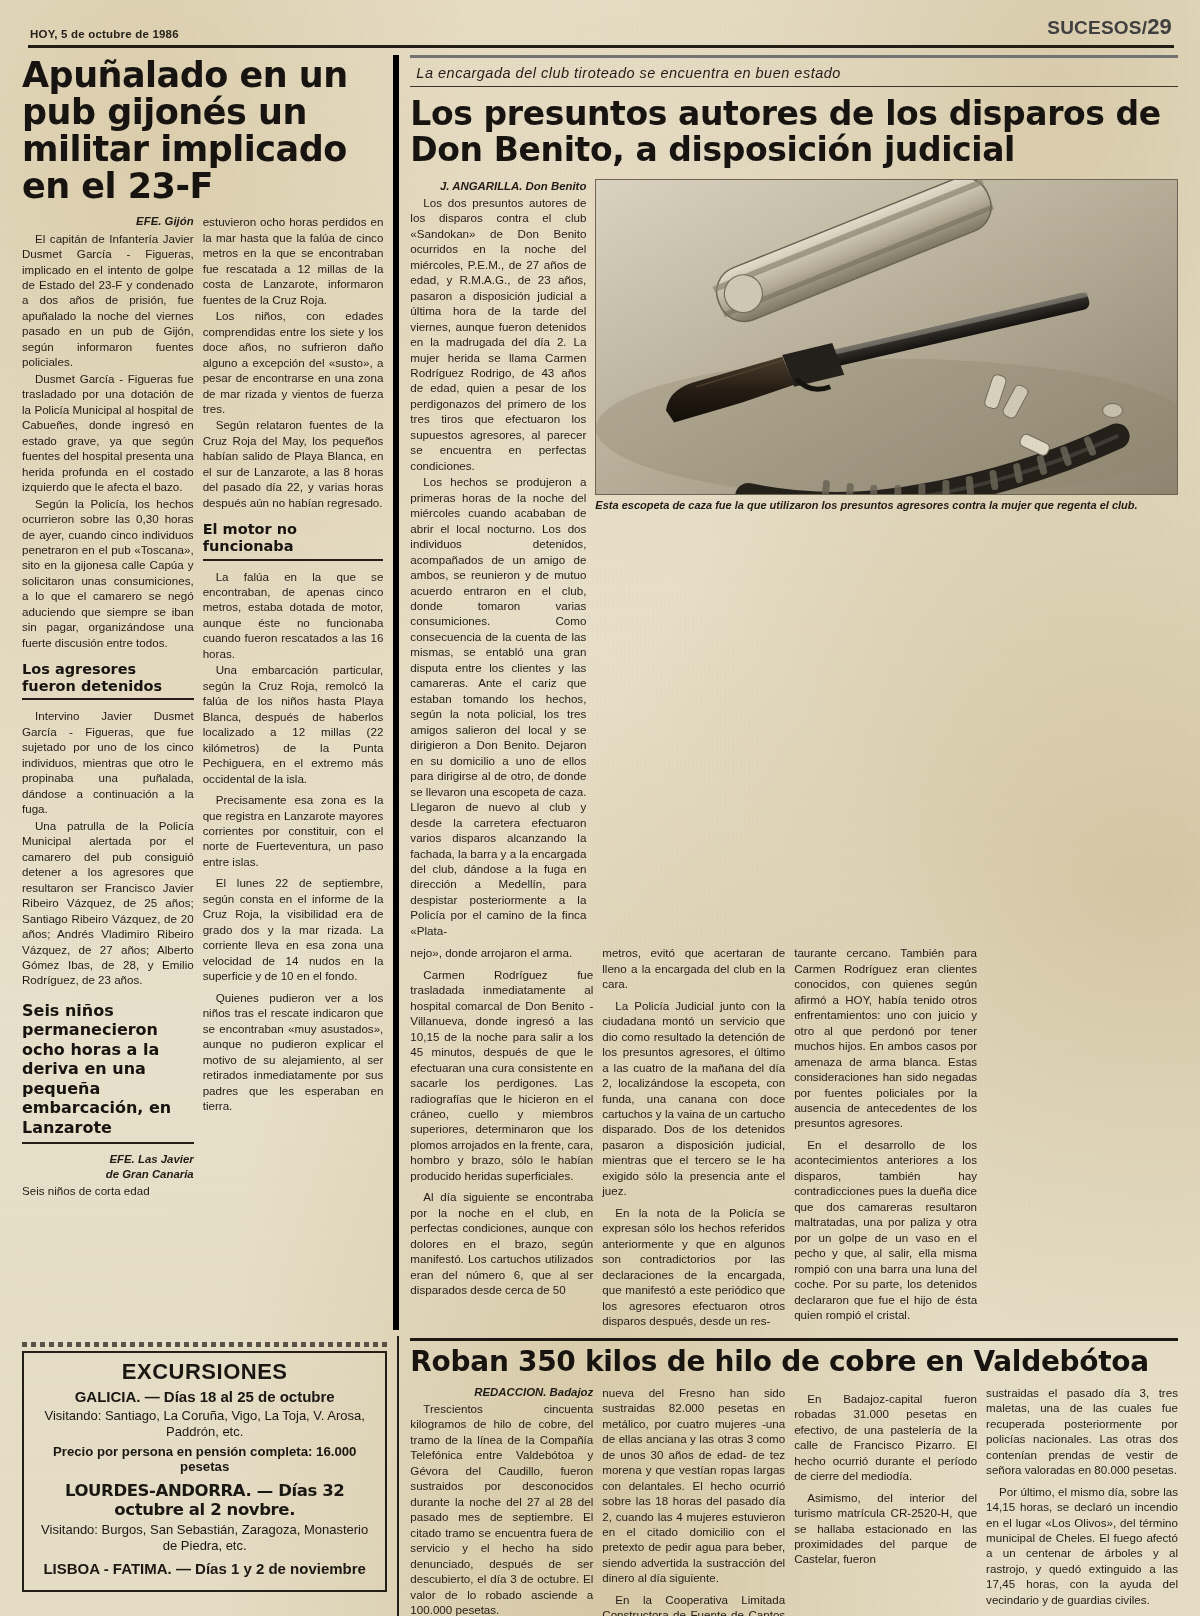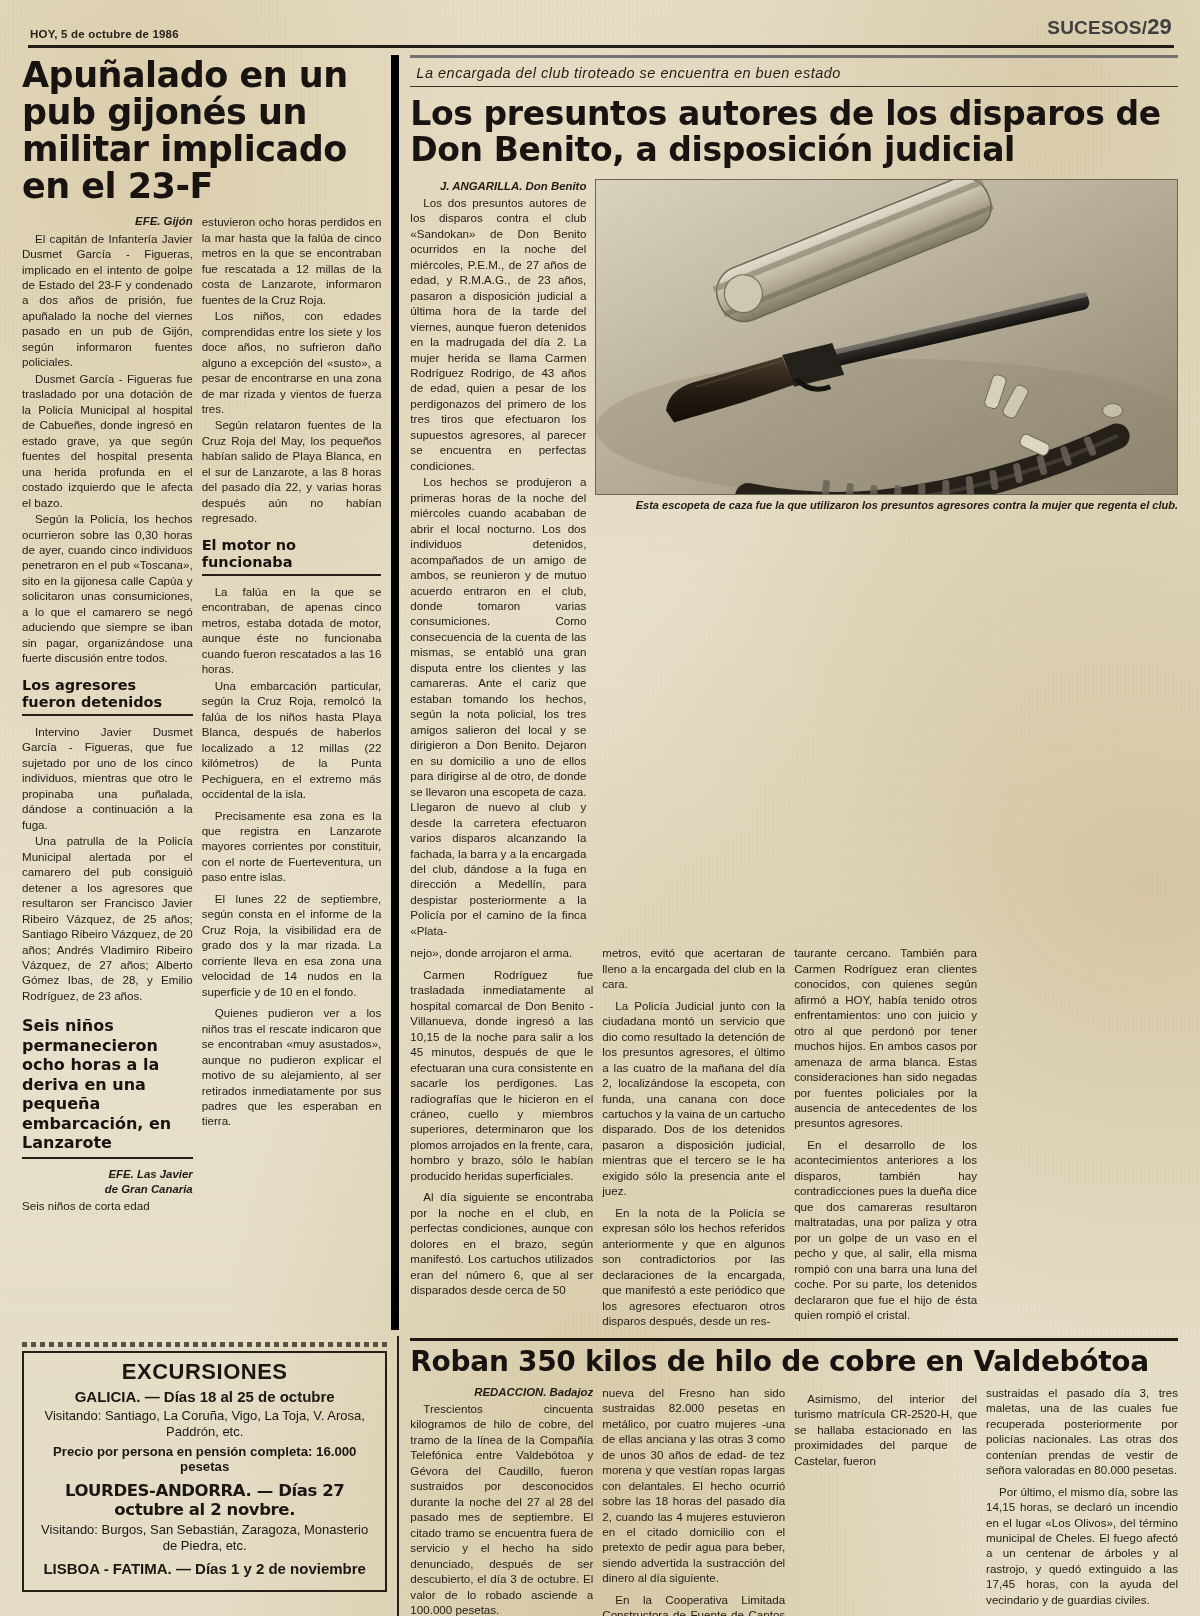--- a/index.html
+++ b/index.html
@@ -33,21 +33,21 @@
 
   
   .masthead { display:flex; justify-content:space-between; align-items:flex-end; padding:0 6px 3px 8px; }
   .masthead .left { font-size:11.5px; font-weight:600; letter-spacing:.2px; color:#26211a; }
   .masthead .right { font-size:19px; font-weight:700; letter-spacing:.2px; color:#404040; }
   .masthead .right .pg { font-size:22px; }
   .rule-thick { height:3px; background:#211c16; margin:2px 4px 0 6px; }
 
   
   .top-wrap { display:flex; margin-top:7px; }
-  .left-col { width:378px; padding-right:10px; border-right:8px solid #000000; }
+  .left-col { width:378px; padding-right:10px; border-right:6px solid #000000; }
   .right-col { width:780px; padding-left:11px; }
 
   
   h1.hl-left {
     font-family:"DejaVu Sans", sans-serif;
     font-size:35px; font-weight:700; line-height:1.06;
     margin:2px 0 0 0; letter-spacing:-.5px; color:#171310;
   }
   .kicker-box { border-top:3px solid #737373; border-bottom:0; padding-top:5px;font-style:italic; }
   .kicker {
@@ -172,21 +172,21 @@
       <h1 class="hl-right">Los presuntos autores de los disparos de Don Benito, a disposición judicial</h1>
 
       <div class="cols" style="margin-top:10px;">
 
         <div class="col c-gap" style="width:24.1%;">
           <p class="byline noind">J. ANGARILLA. Don Benito</p>
           <p>Los dos presuntos autores de los disparos contra el club «Sandokan» de Don Benito ocurridos en la noche del miércoles, P.E.M., de 27 años de edad, y R.M.A.G., de 23 años, pasaron a disposición judicial a última hora de la tarde del viernes, aunque fueron detenidos en la madrugada del día 2. La mujer herida se llama Carmen Rodríguez Rodrigo, de 43 años de edad, quien a pesar de los perdigonazos del primero de los tres tiros que efectuaron los supuestos agresores, al parecer se encuentra en perfectas condiciones.</p>
           <p>Los hechos se produjeron a primeras horas de la noche del miércoles cuando acababan de abrir el local nocturno. Los dos individuos detenidos, acompañados de un amigo de ambos, se reunieron y de mutuo acuerdo entraron en el club, donde tomaron varias consumiciones. Como consecuencia de la cuenta de las mismas, se entabló una gran disputa entre los clientes y las camareras. Ante el cariz que estaban tomando los hechos, según la nota policial, los tres amigos salieron del local y se dirigieron a Don Benito. Dejaron en su domicilio a uno de ellos para dirigirse al de otro, de donde se llevaron una escopeta de caza. Llegaron de nuevo al club y desde la carretera efectuaron varios disparos alcanzando la fachada, la barra y a la encargada del club, dándose a la fuga en dirección a Medellín, para despistar posteriormente a la Policía por el camino de la finca «Plata-</p>
         </div>
 
-        <div style="width:75.9%;text-align:right;">
+        <div style="width:75.9%;">
           <div class="photo">
             <svg viewBox="0 0 580 316" width="100%" height="100%" preserveAspectRatio="none">
               <defs>
                 <linearGradient id="bg" x1="0" y1="0" x2="1" y2="1">
                   <stop offset="0%" stop-color="#d9d3c0"></stop>
                   <stop offset="45%" stop-color="#b9b19b"></stop>
                   <stop offset="100%" stop-color="#8d8570"></stop>
                 </linearGradient>
                 <linearGradient id="barrel" x1="0" y1="0" x2="0" y2="1">
                   <stop offset="0%" stop-color="#6e6a62"></stop>
@@ -280,21 +280,21 @@
 
   <div class="bottom-wrap">
 
     <div class="bl">
       <div class="ad-sep"></div>
       <div class="ad">
         <div class="ad-title">EXCURSIONES</div>
         <div class="ad-trip">GALICIA. — Días 18 al 25 de octubre</div>
         <div class="ad-vis">Visitando: Santiago, La Coruña, Vigo, La Toja, V. Arosa, Paddrón, etc.</div>
         <div class="ad-price">Precio por persona en pensión completa: 16.000 pesetas</div>
-        <div class="ad-trip2">LOURDES-ANDORRA. — Días 27 octubre al 2 novbre.</div>
+        <div class="ad-trip2">LOURDES-ANDORRA. — Días 32 octubre al 2 novbre.</div>
         <div class="ad-vis">Visitando: Burgos, San Sebastián, Zaragoza, Monasterio de Piedra, etc.</div>
         <div class="ad-trip">LISBOA - FATIMA. — Días 1 y 2 de noviembre</div>
 
       </div>
     </div>
 
     <div class="br">
 
       <div class="sec sec-rule-top" style="margin-top:2px;">
         <h2 class="sec-hl">Roban 350 kilos de hilo de cobre en Valdebótoa</h2>
@@ -302,20 +302,21 @@
           <div class="col c-gap" style="width:25%;">
             <p class="byline noind">REDACCION. Badajoz</p>
             <p>Trescientos cincuenta kilogramos de hilo de cobre, del tramo de la línea de la Compañía Telefónica entre Valdebótoa y Gévora del Caudillo, fueron sustraidos por desconocidos durante la noche del 27 al 28 del pasado mes de septiembre. El citado tramo se encuentra fuera de servicio y el hecho ha sido denunciado, después de ser descubierto, el día 3 de octubre. El valor de lo robado asciende a 100.000 pesetas.</p>
 
           </div>
           <div class="col c-gap" style="width:25%;">
             <p class="noind">nueva del Fresno han sido sustraidas 82.000 pesetas en metálico, por cuatro mujeres -una de ellas anciana y las otras 3 como de unos 30 años de edad- de tez morena y que vestían ropas largas con delantales. El hecho ocurrió sobre las 18 horas del pasado día 2, cuando las 4 mujeres estuvieron en el citado domicilio con el pretexto de pedir agua para beber, siendo advertida la sustracción del dinero al día siguiente.</p>
             <p style="margin-top:6px">En la Cooperativa Limitada Constructora de Fuente de Cantos fueron robadas</p>
           </div>
           <div class="col c-gap" style="width:25%;">
+            <p style="margin-top:6px">En Badajoz-capital fueron robadas 31.000 pesetas en efectivo, de una pastelería de la calle de Francisco Pizarro. El hecho ocurrió durante el período de cierre del mediodía.</p>
             <p style="margin-top:6px">Asimismo, del interior del turismo matrícula CR-2520-H, que se hallaba estacionado en las proximidades del parque de Castelar, fueron</p>
           </div>
           <div class="col" style="width:25%;">
             <p class="noind">sustraidas el pasado día 3, tres maletas, una de las cuales fue recuperada posteriormente por policías nacionales. Las otras dos contenían prendas de vestir de señora valoradas en 80.000 pesetas.</p>
             <p style="margin-top:6px">Por último, el mismo día, sobre las 14,15 horas, se declaró un incendio en el lugar «Los Olivos», del término municipal de Cheles. El fuego afectó a un centenar de árboles y al rastrojo, y quedó extinguido a las 17,45 horas, con la ayuda del vecindario y de guardias civiles.</p>
           </div>
         </div>
       </div>
 
     </div>

